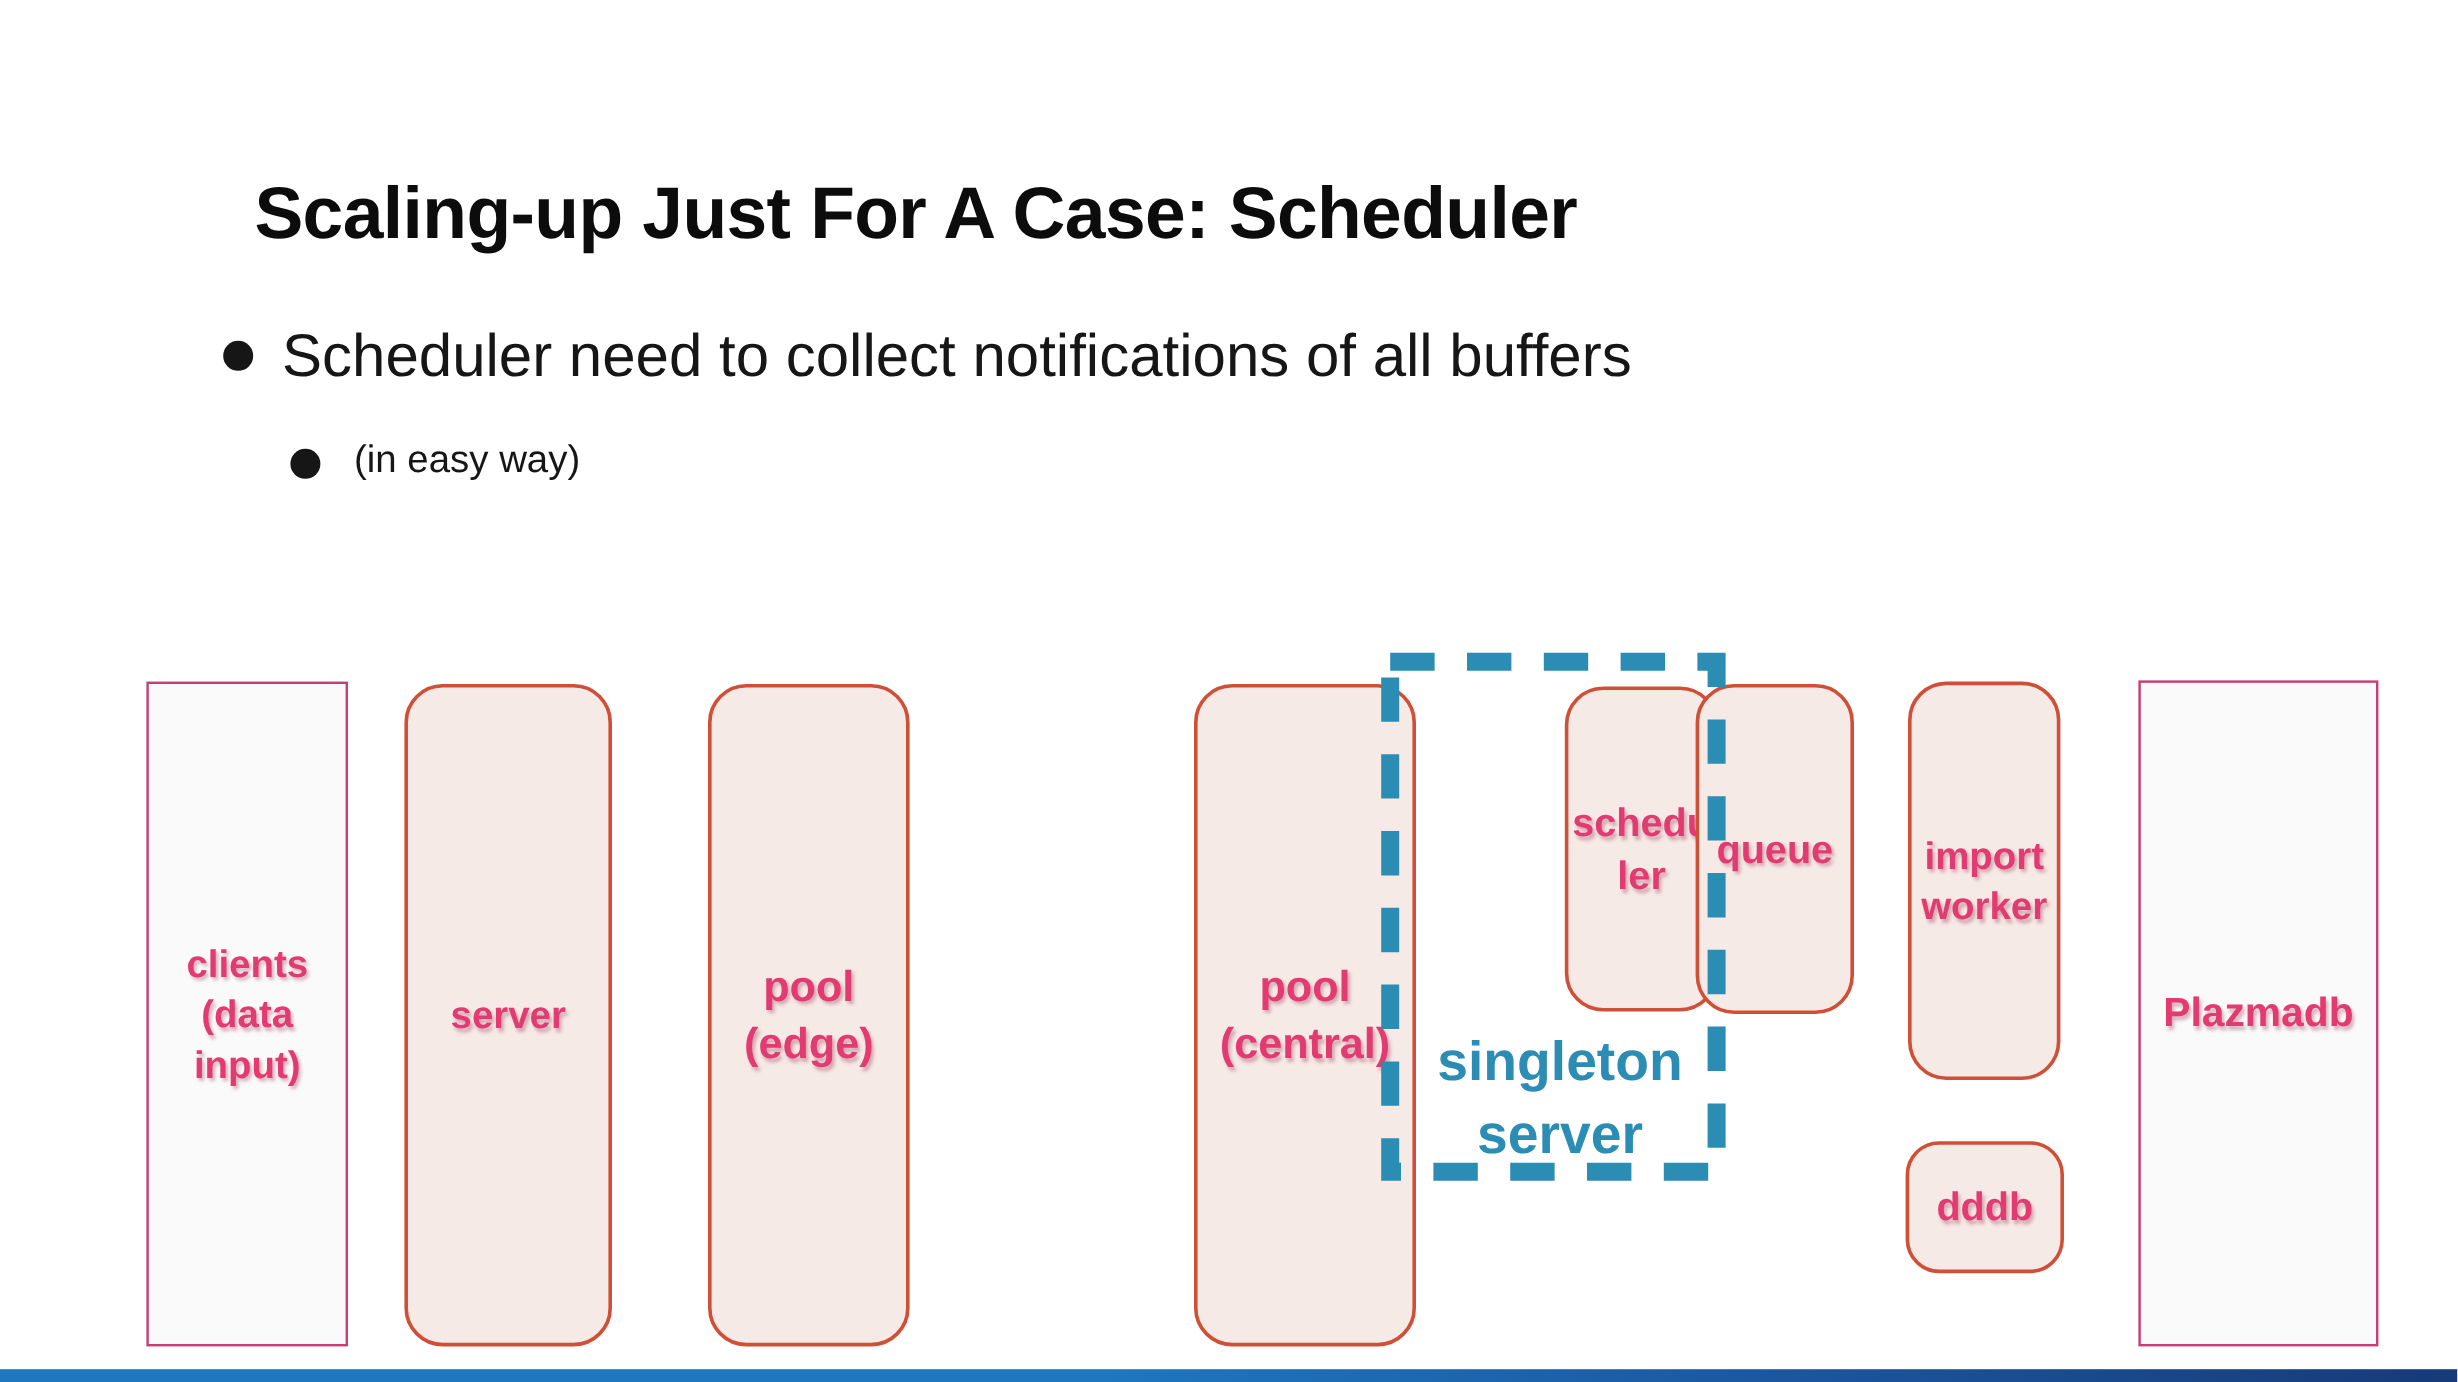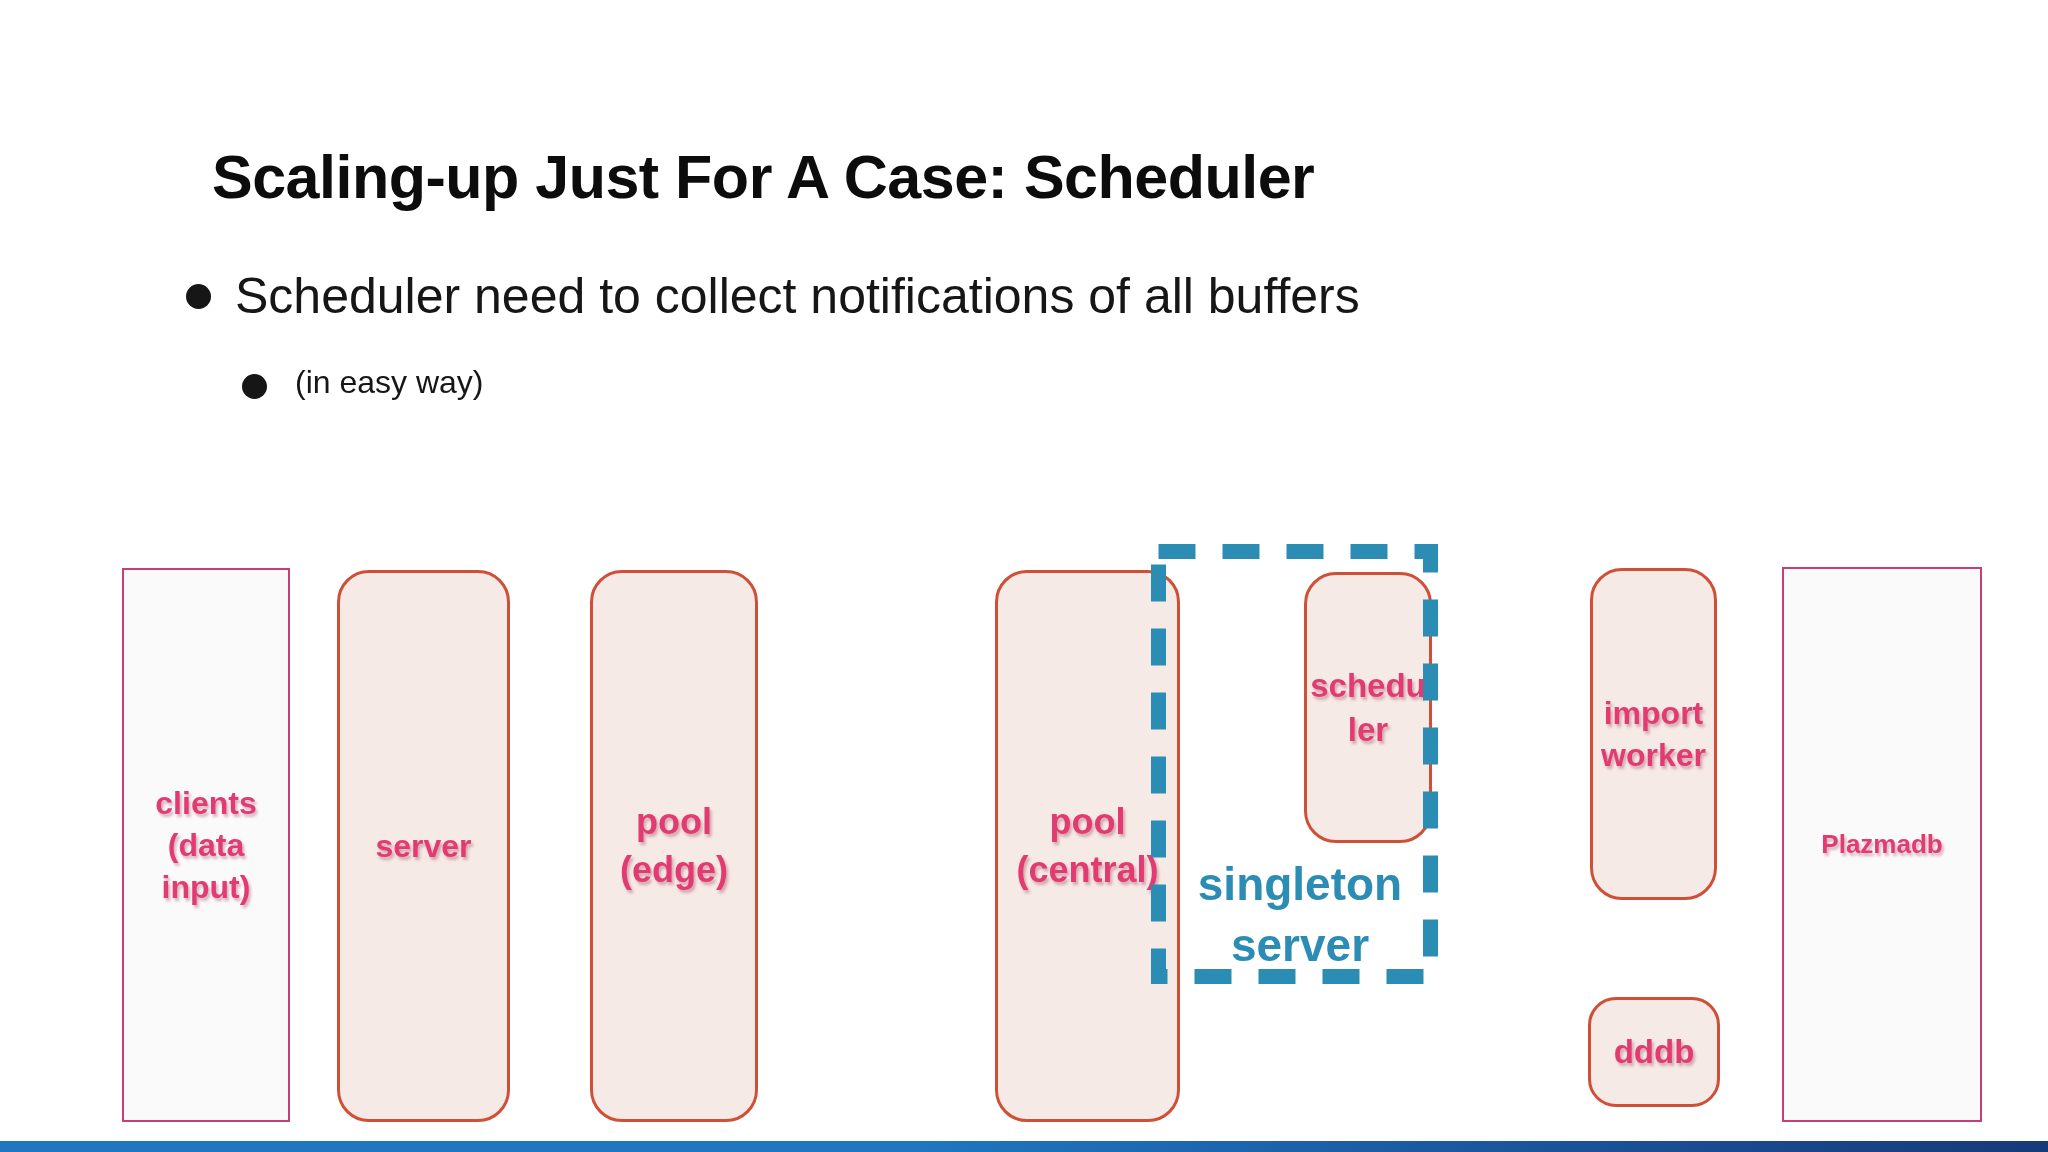--- a/index.html
+++ b/index.html
@@ -104,32 +104,35 @@
   <div class="node rounded" style="left:995px; top:570px; width:185px; height:552px;">
     <div class="node-label lg">pool
 (central)</div>
   </div>
 
   <div class="node rounded" style="left:1304px; top:572px; width:128px; height:271px;">
     <div class="node-label md">schedu
 ler</div>
   </div>
 
+  <div class="node rounded" style="left:1413px; top:570px; width:132px; height:275px;">
+    <div class="node-label md">queue</div>
+  </div>
 
   <div class="node rounded" style="left:1590px; top:568px; width:127px; height:332px;">
     <div class="node-label">import
 worker</div>
   </div>
 
-  <div class="node rounded" style="left:1588px; top:997px; width:132px; height:110px; border-radius:28px;">
+  <div class="node rounded" style="left:1588px; top:951px; width:132px; height:110px; border-radius:28px;">
     <div class="node-label md">dddb</div>
   </div>
 
   <div class="node plain" style="left:1782px; top:567px; width:200px; height:555px;">
-    <div class="node-label" style="font-size:26px;">Plazmadb</div>
+    <div class="node-label" style="font-size:34px;">Plazmadb</div>
   </div>
 
   <svg class="singleton-svg" width="310" height="458" viewBox="0 0 310 458">
     <rect x="14.5" y="14.5" width="272" height="425" fill="none" stroke="#2b8cb4" stroke-width="15" stroke-dasharray="37 27"></rect>
   </svg>
   <div class="singleton-label">singleton
 server</div>
 
   <div class="footer-bar"></div>
 

